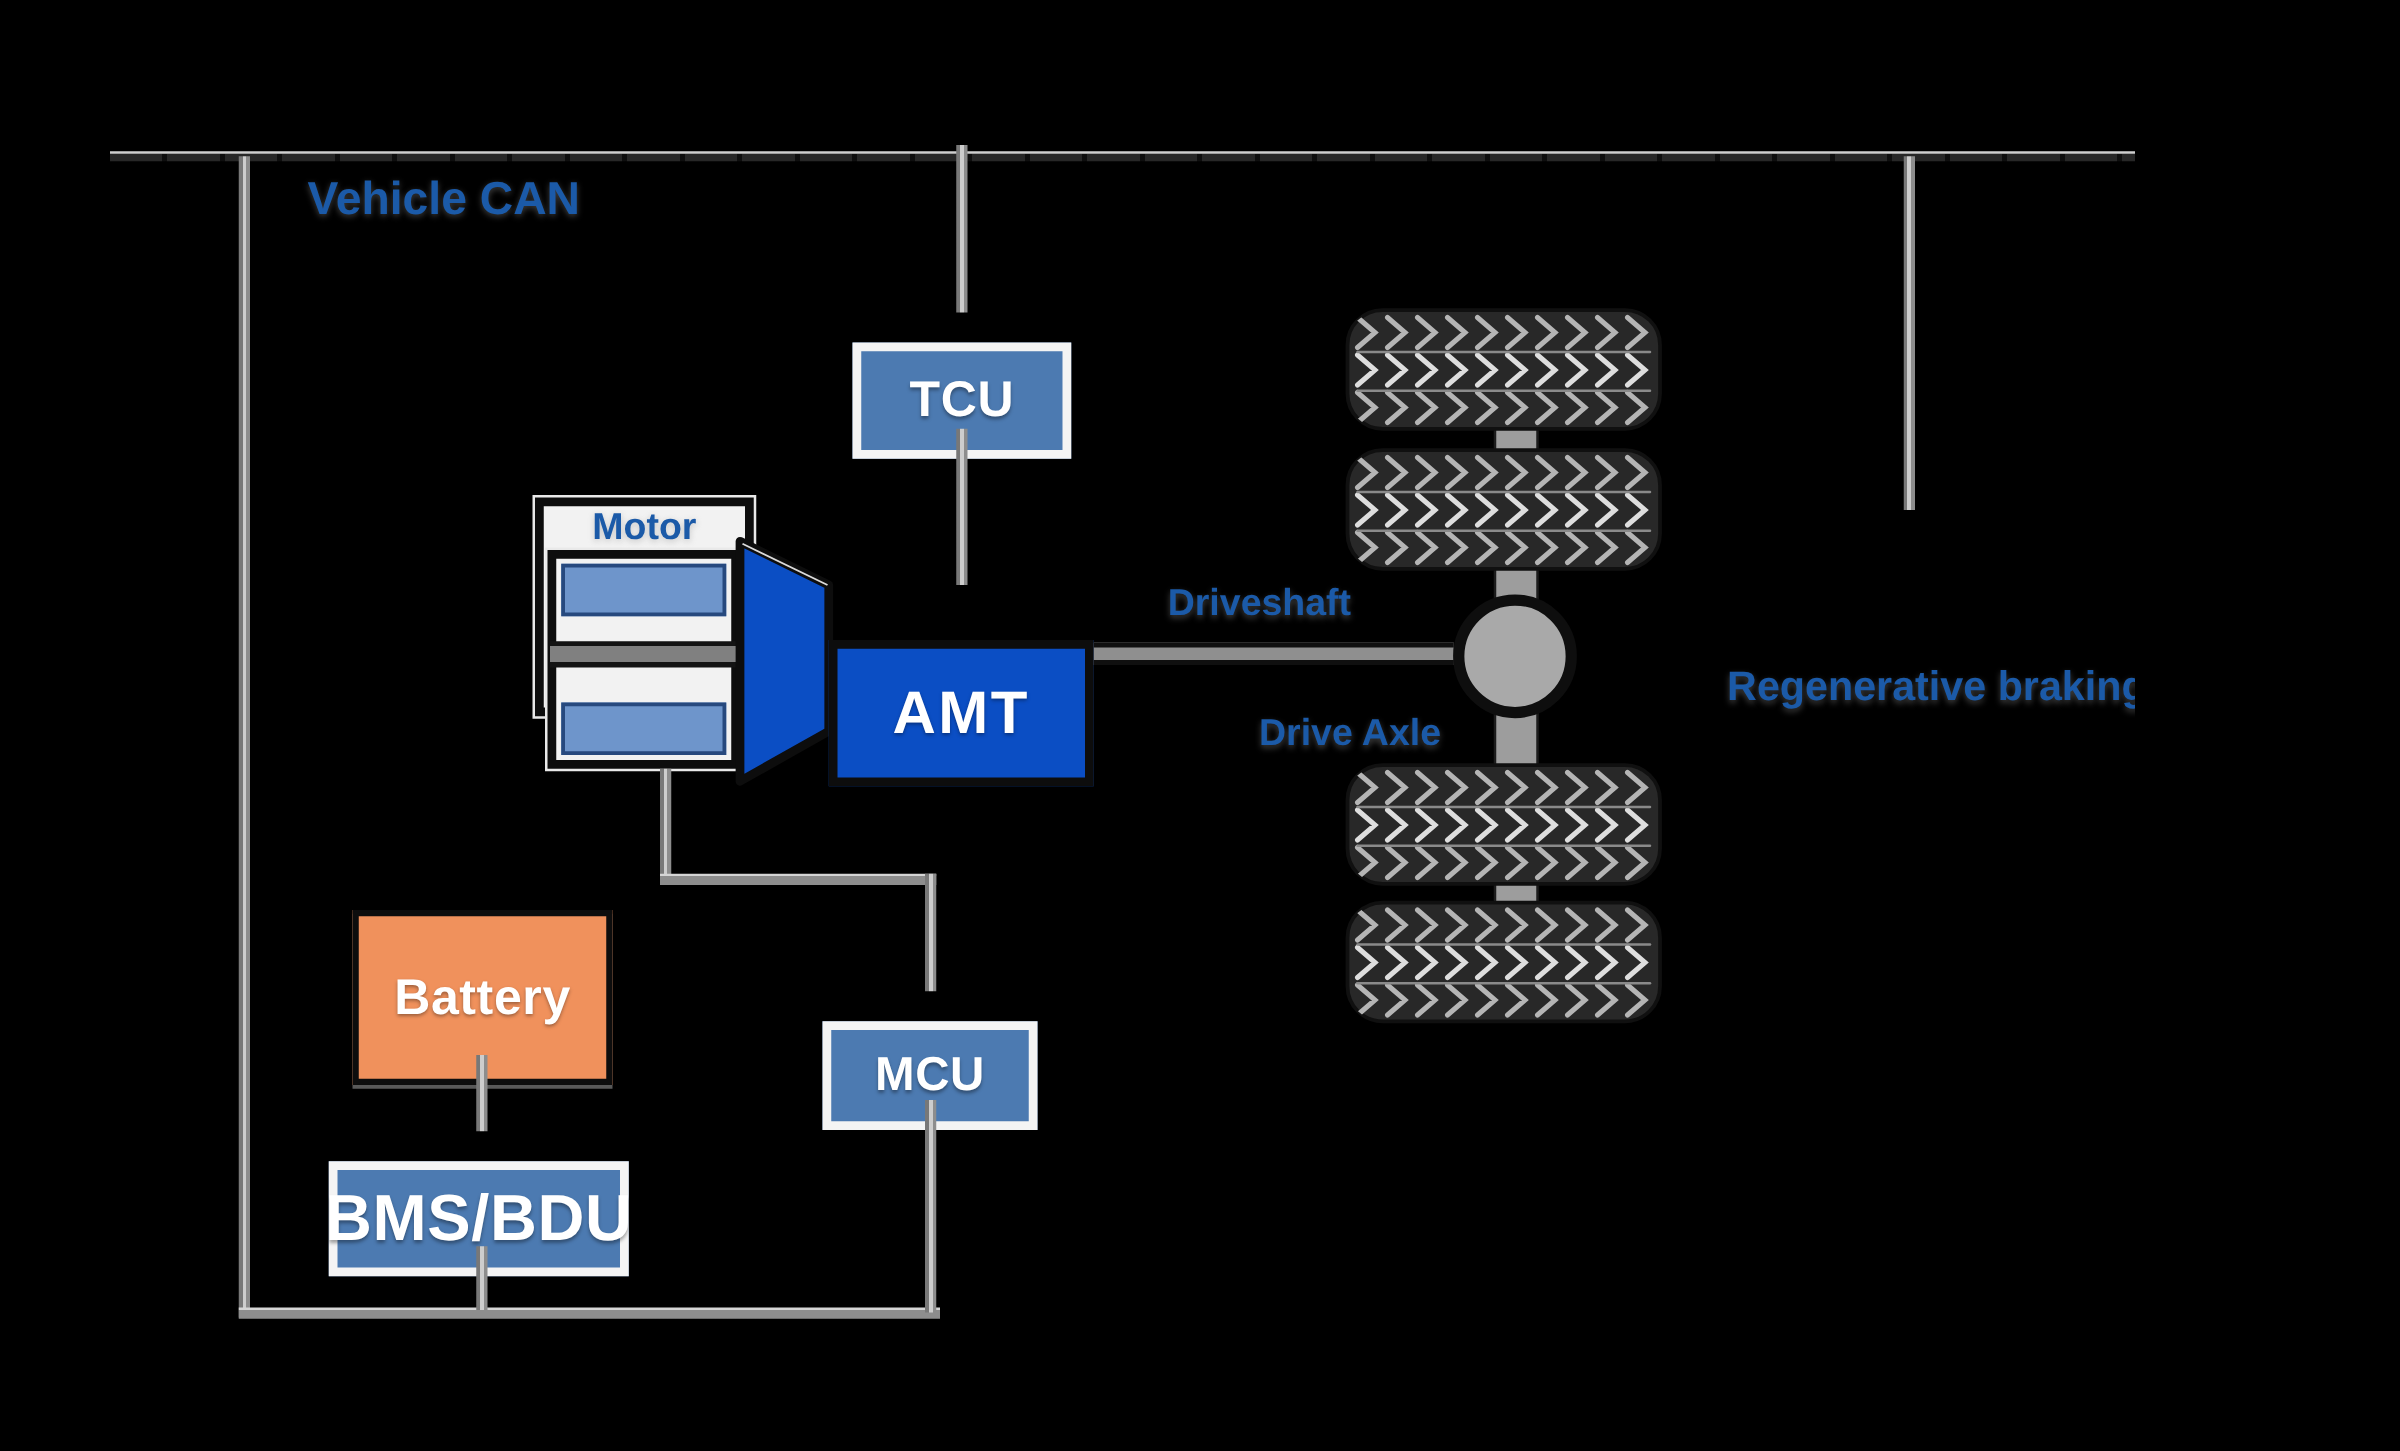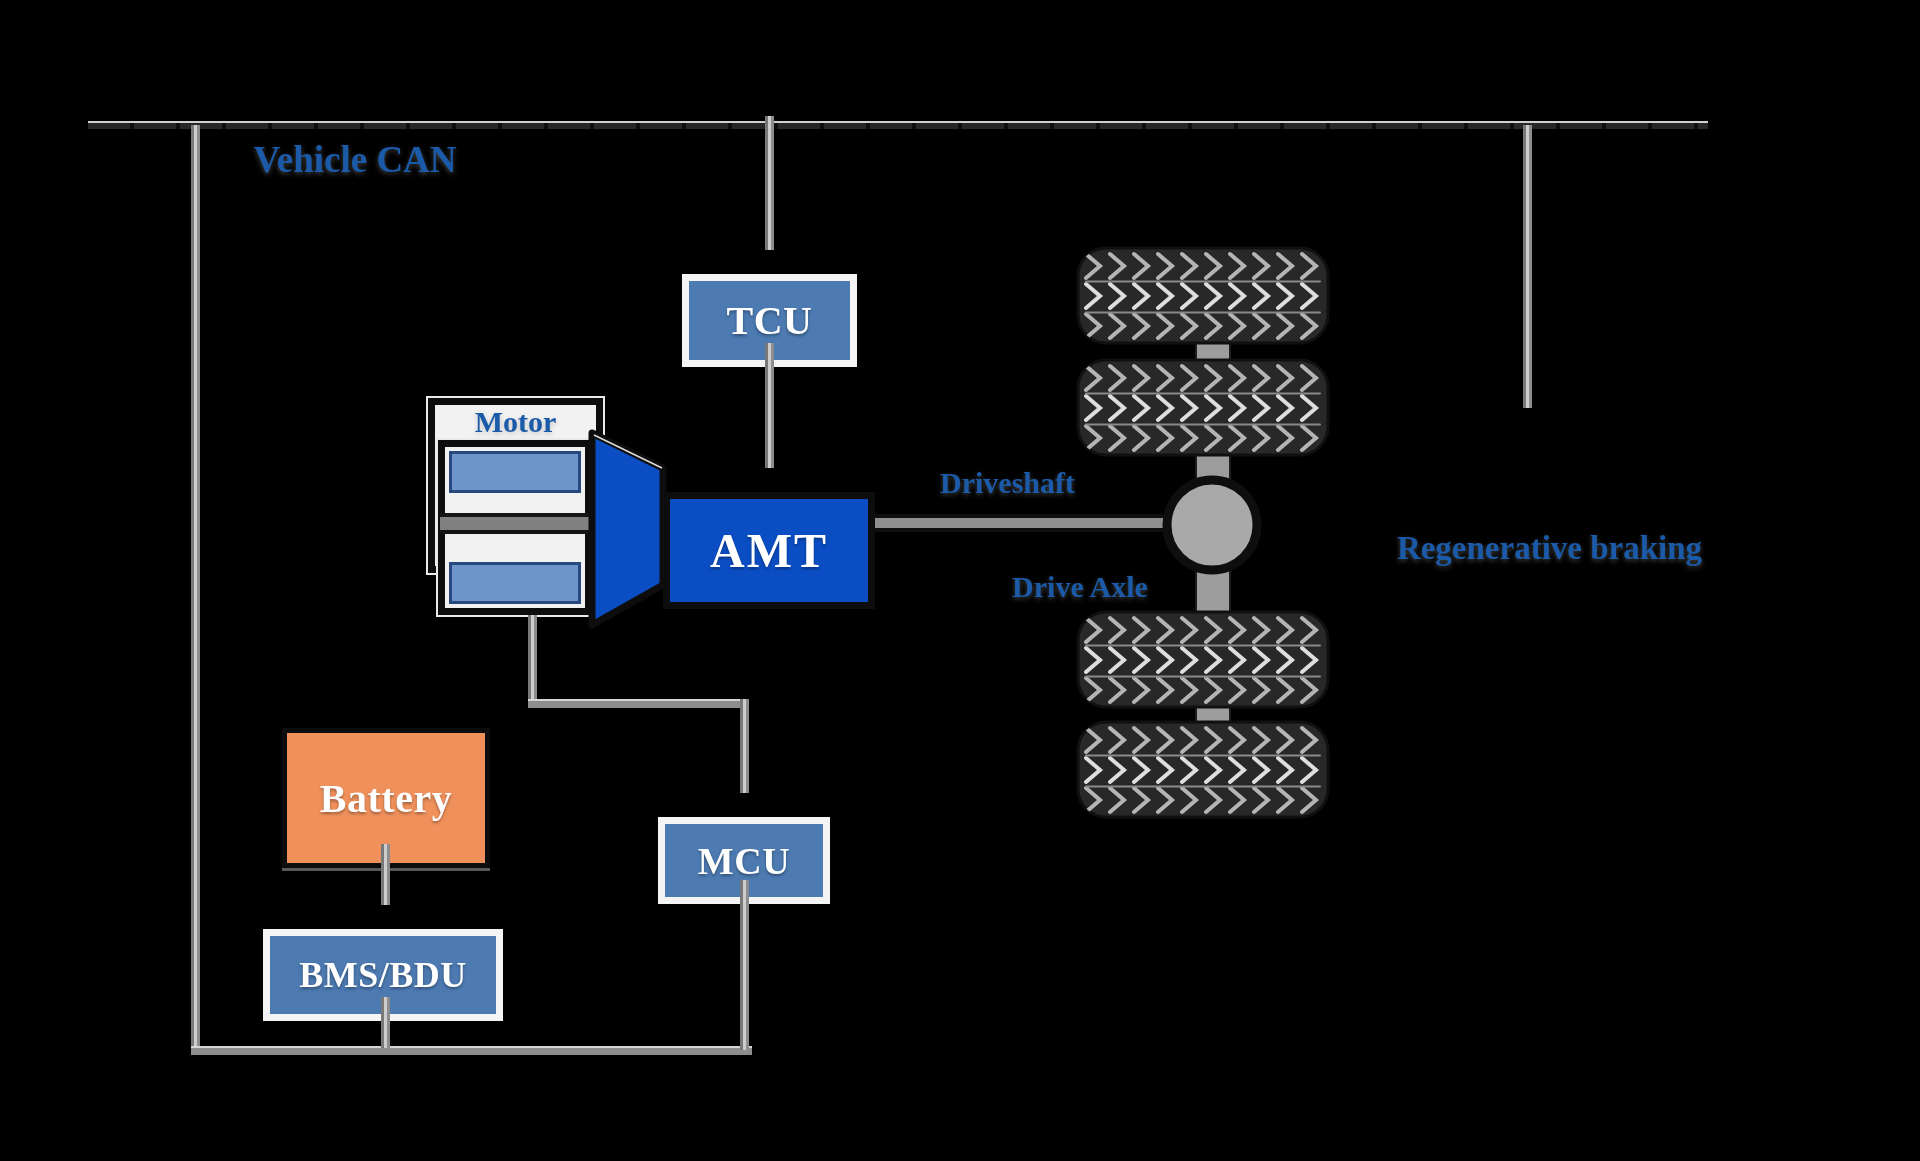--- a/index.html
+++ b/index.html
@@ -1,19 +1,19 @@
 <!DOCTYPE html>
 <html style="--background: #000000; --node-blue: #4c7ab1; --amt-blue: #0b4ec4; --battery-orange: #f0915c; --label-blue: #1b5aa8; --motor-stripe-blue: #6e95cb; --line-gray: #8d8d8d; --tire-dark: #282828;"><head>
 <meta charset="utf-8">
 <style>
   html,body{margin:0;padding:0;background:#000;}
   #stage{
     position:relative;width:1708px;height:1161px;background:var(--background,#000);
     overflow:hidden;
-    font-family:Liberation Serif, serif;
+    font-family:Liberation Sans, sans-serif;
   }
   
   .vline{
     position:absolute;width:9px;
     background:linear-gradient(to right,#787878 0 3px,#cdcdcd 3px 6px,#8d8d8d 6px);
   }
   .hline{
     position:absolute;height:9px;
     background:linear-gradient(to bottom,#d5d5d5 0 2px,#8d8d8d 2px);
   }
@@ -31,24 +31,24 @@
     text-shadow:0 2px 3px rgba(0,0,0,.35);
     margin-top:24px;
   }
   .node.steel{
     background:var(--node-blue,#4c7ab1);
     border:7px solid #f4f4f4;
     box-shadow:0 2px 8px rgba(0,0,0,.55);
   }
   .node.tcu   {left:682px; top:250px; width:175px;height:93px; font-size:40px;}
   .node.mcu   {left:658px; top:793px; width:172px;height:87px; font-size:38px;}
-  .node.bms   {left:263px; top:905px; width:240px;height:92px; font-size:36px;}
+  .node.bms   {left:263px; top:905px; width:240px;height:92px; font-size:52px;}
   .node.brake {left:1368px;top:408px; width:330px;height:95px; font-size:41px;}
   .node.amt{
-    left:663px;top:468px;width:212px;height:117px;font-size:48px;
+    left:663px;top:488px;width:212px;height:117px;font-size:48px;
     background:var(--amt-blue,#0b4ec4);border:7px solid #0d0d0d;letter-spacing:2px;
   }
   .node.battery{
     left:282px;top:704px;width:208px;height:140px;font-size:40px;
     background:var(--battery-orange,#f0915c);border:5px solid #0d0d0d;
     box-shadow:0 3px 0 rgba(255,255,255,.35);
   }
   
   .lbl{
     position:absolute;color:var(--label-blue,#1b5aa8);font-weight:bold;

